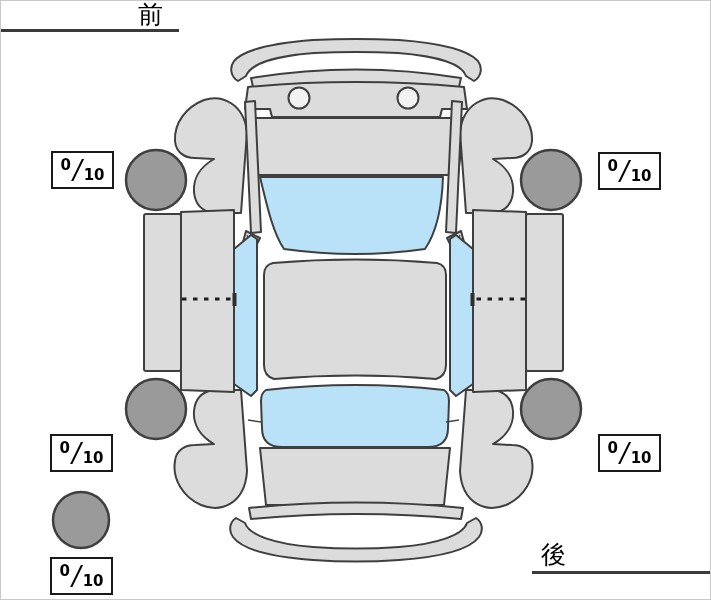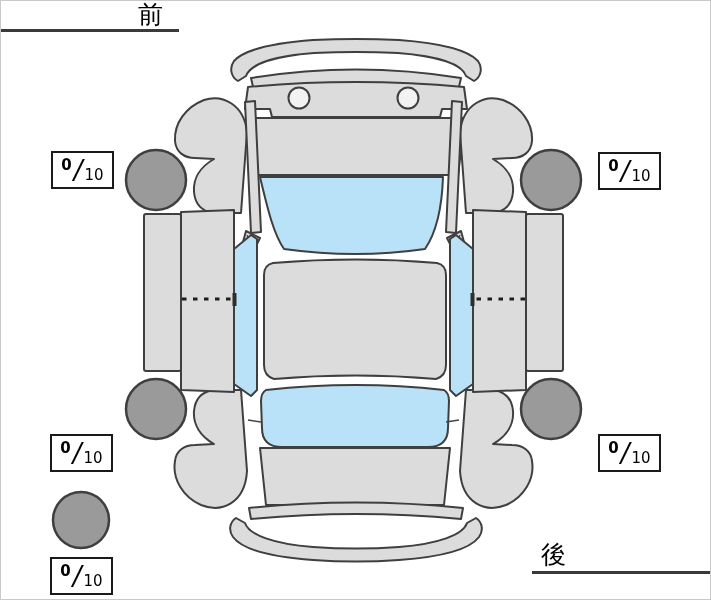--- a/index.html
+++ b/index.html
@@ -33,21 +33,21 @@
     width:63px;height:38px;
     background:#fff;
     border:2px solid var(--c-score_border,#1a1a1a);
     box-sizing:border-box;
     display:flex;align-items:center;justify-content:center;
     gap:2px;
     color:#000;
   }
   .score-box .num{font-size:15px;font-weight:bold;transform:translateY(-5px);}
   .score-box .slash{font-size:26px;font-style:italic;font-weight:500;line-height:20px;}
-  .score-box .den{font-size:15px;font-weight:normal;transform:translateY(5px);}
+  .score-box .den{font-size:15px;font-weight:bold;transform:translateY(5px);}
   .sb-fl{left:50px;top:150px;}
   .sb-fr{left:597px;top:151px;}
   .sb-rl{left:49px;top:433px;}
   .sb-rr{left:597px;top:433px;}
   .sb-sp{left:49px;top:556px;}
   
   .panel{fill:var(--c-body,#dcdcdc);stroke:var(--c-line,#3f3f3f);stroke-width:2;stroke-linejoin:round;}
   .glass{fill:var(--c-glass,#b9e1f7);stroke:var(--c-line,#3f3f3f);stroke-width:2;stroke-linejoin:round;}
   .tire{fill:var(--c-tire,#9a9a9a);stroke:var(--c-line,#3f3f3f);stroke-width:2.5;}
   .lamp{fill:#f2f2f2;stroke:var(--c-line,#3f3f3f);stroke-width:2;}

